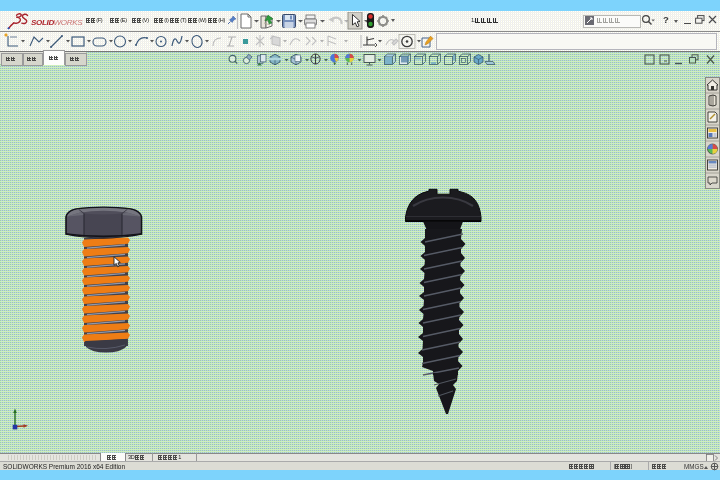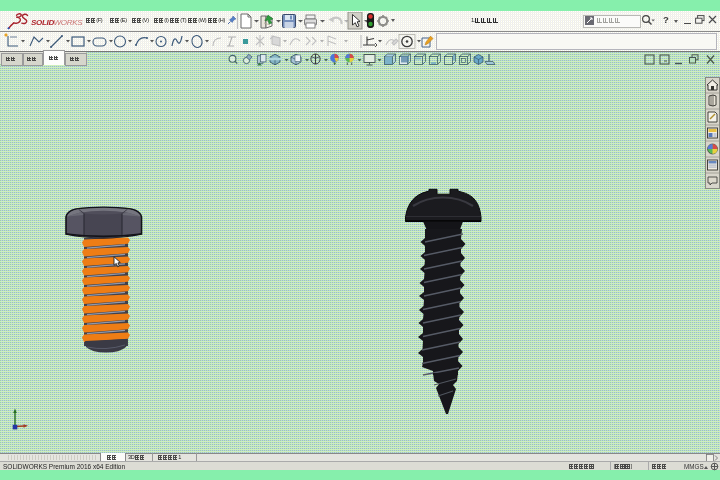--- a/index.html
+++ b/index.html
@@ -1,15 +1,15 @@
 <!DOCTYPE html>
 <html><head><meta charset="utf-8">
 <style>
 html,body{margin:0;padding:0}
-#root{position:relative;width:720px;height:480px;background:#86efac;overflow:hidden;
+#root{position:relative;width:720px;height:480px;background:#7dd3fc;overflow:hidden;
   font-family:"Liberation Sans",sans-serif}
 .abs{position:absolute}
 .dd{width:0px;height:0px;border-left:2.5px solid transparent;border-right:2.5px solid transparent;border-top:3px solid #5a5a5a;display:inline-block}
 .zh{font-size:0;white-space:nowrap}
 .zh i{display:inline-block;width:5px;height:5.6px;margin-right:1px;
 background:repeating-linear-gradient(90deg,#2e2e2e 0 0.9px,rgba(0,0,0,0) 0.9px 2.5px),repeating-linear-gradient(0deg,#2e2e2e 0 0.9px,rgba(0,0,0,0) 0.9px 2.6px)}
 .zh b{font-size:6px;font-weight:normal;color:#1c1c1c;vertical-align:top;line-height:5.8px;letter-spacing:-0.3px;display:inline-block}
 .zhs i{width:4.2px;height:4.6px;margin-right:0.9px;background:repeating-linear-gradient(90deg,#4a4a48 0 0.8px,rgba(0,0,0,0) 0.8px 2.2px),repeating-linear-gradient(0deg,#4a4a48 0 0.8px,rgba(0,0,0,0) 0.8px 2.2px)}
 .zhs b{font-size:5.6px}
 .zhl i{background:repeating-linear-gradient(90deg,#a2a29e 0 0.9px,rgba(0,0,0,0) 0.9px 2.5px),repeating-linear-gradient(0deg,#a2a29e 0 0.9px,rgba(0,0,0,0) 0.9px 2.6px)}

